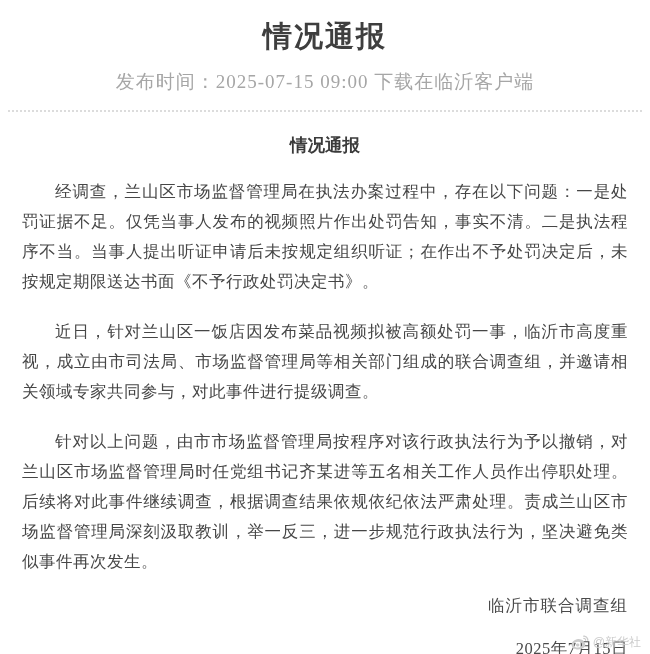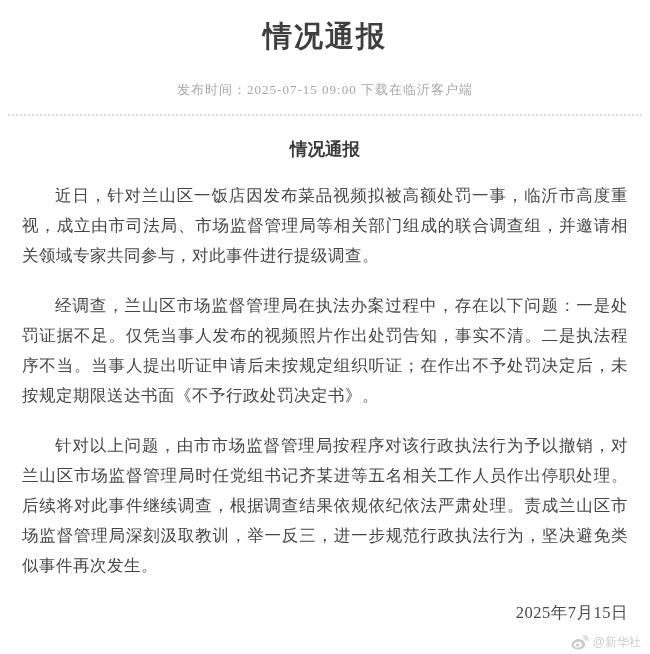--- a/index.html
+++ b/index.html
@@ -14,22 +14,22 @@
     text-align: center;
     padding-top: 17px;
     font-family: "Liberation Sans", "DejaVu Sans", sans-serif;
     font-size: 29px;
     font-weight: 700;
     color: #3e3e3e;
     letter-spacing: 2px;
   }
   .publish-line {
     text-align: center;
-    margin-top: 24px;
-    font-size: 13px;
+    margin-top: 12px;
+    font-size: 19px;
     color: #a6a6a6;
     letter-spacing: 1px;
   }
   .divider {
     border: none;
     border-top: 2px dotted #dcdcdc;
     margin: 15px 8px 0 8px;
   }
   .article {
     padding: 0 22px;
@@ -82,26 +82,27 @@
 
 <div class="page-title">情况通报</div>
 
 <div class="publish-line">发布时间：2025-07-15 09:00 下载在临沂客户端</div>
 
 <hr class="divider">
 
 <div class="article">
   <div class="article-heading">情况通报</div>
 
+  <p>经调查，兰山区市场监督管理局在执法办案过程中，存在以下问题：一是处罚证据不足。仅凭当事人发布的视频照片作出处罚告知，事实不清。二是执法程序不当。当事人提出听证申请后未按规定组织听证；在作出不予处罚决定后，未按规定期限送达书面《不予行政处罚决定书》。</p>
+
   <p>近日，针对兰山区一饭店因发布菜品视频拟被高额处罚一事，临沂市高度重视，成立由市司法局、市场监督管理局等相关部门组成的联合调查组，并邀请相关领域专家共同参与，对此事件进行提级调查。</p>
-
-  <p>经调查，兰山区市场监督管理局在执法办案过程中，存在以下问题：一是处罚证据不足。仅凭当事人发布的视频照片作出处罚告知，事实不清。二是执法程序不当。当事人提出听证申请后未按规定组织听证；在作出不予处罚决定后，未按规定期限送达书面《不予行政处罚决定书》。</p>
 
   <p>针对以上问题，由市市场监督管理局按程序对该行政执法行为予以撤销，对兰山区市场监督管理局时任党组书记齐某进等五名相关工作人员作出停职处理。后续将对此事件继续调查，根据调查结果依规依纪依法严肃处理。责成兰山区市场监督管理局深刻汲取教训，举一反三，进一步规范行政执法行为，坚决避免类似事件再次发生。</p>
 
+  <div class="signature">临沂市联合调查组</div>
 
   <div class="doc-date">2025年7月15日</div>
 </div>
 
 <div class="watermark">
   <span>
     <svg width="18" height="15" viewBox="0 0 24 20">
       <path d="M9.6 5.2c-4.8.4-8.8 4-8.8 7.7 0 3.6 3.7 6.3 8.7 6.3 5.4 0 9.6-2.9 9.6-6.4 0-3.9-4.4-8-9.5-7.6zm-.3 11.6c-3.1 0-5.6-1.6-5.6-3.6 0-2.1 2.6-4.1 5.7-4.1 3 0 5.5 1.6 5.5 3.6 0 2.1-2.5 4.1-5.6 4.1zm-.4-5.6c-1.3 0-2.4.9-2.4 2s1.1 2 2.4 2 2.4-.9 2.4-2-1.1-2-2.4-2z" fill="currentColor"></path>
       <path d="M16.9.6c-.5 0-.9.4-.9.9s.4.9.9.9c2.6 0 4.7 2.1 4.7 4.7 0 .5.4.9.9.9s.9-.4.9-.9C23.4 3.5 20.5.6 16.9.6zm.2 3.2c-.4 0-.8.3-.8.8 0 .4.3.8.8.8.9 0 1.6.7 1.6 1.6 0 .4.3.8.8.8.4 0 .8-.3.8-.8 0-1.7-1.4-3.2-3.2-3.2z" fill="currentColor"></path>
     </svg>

